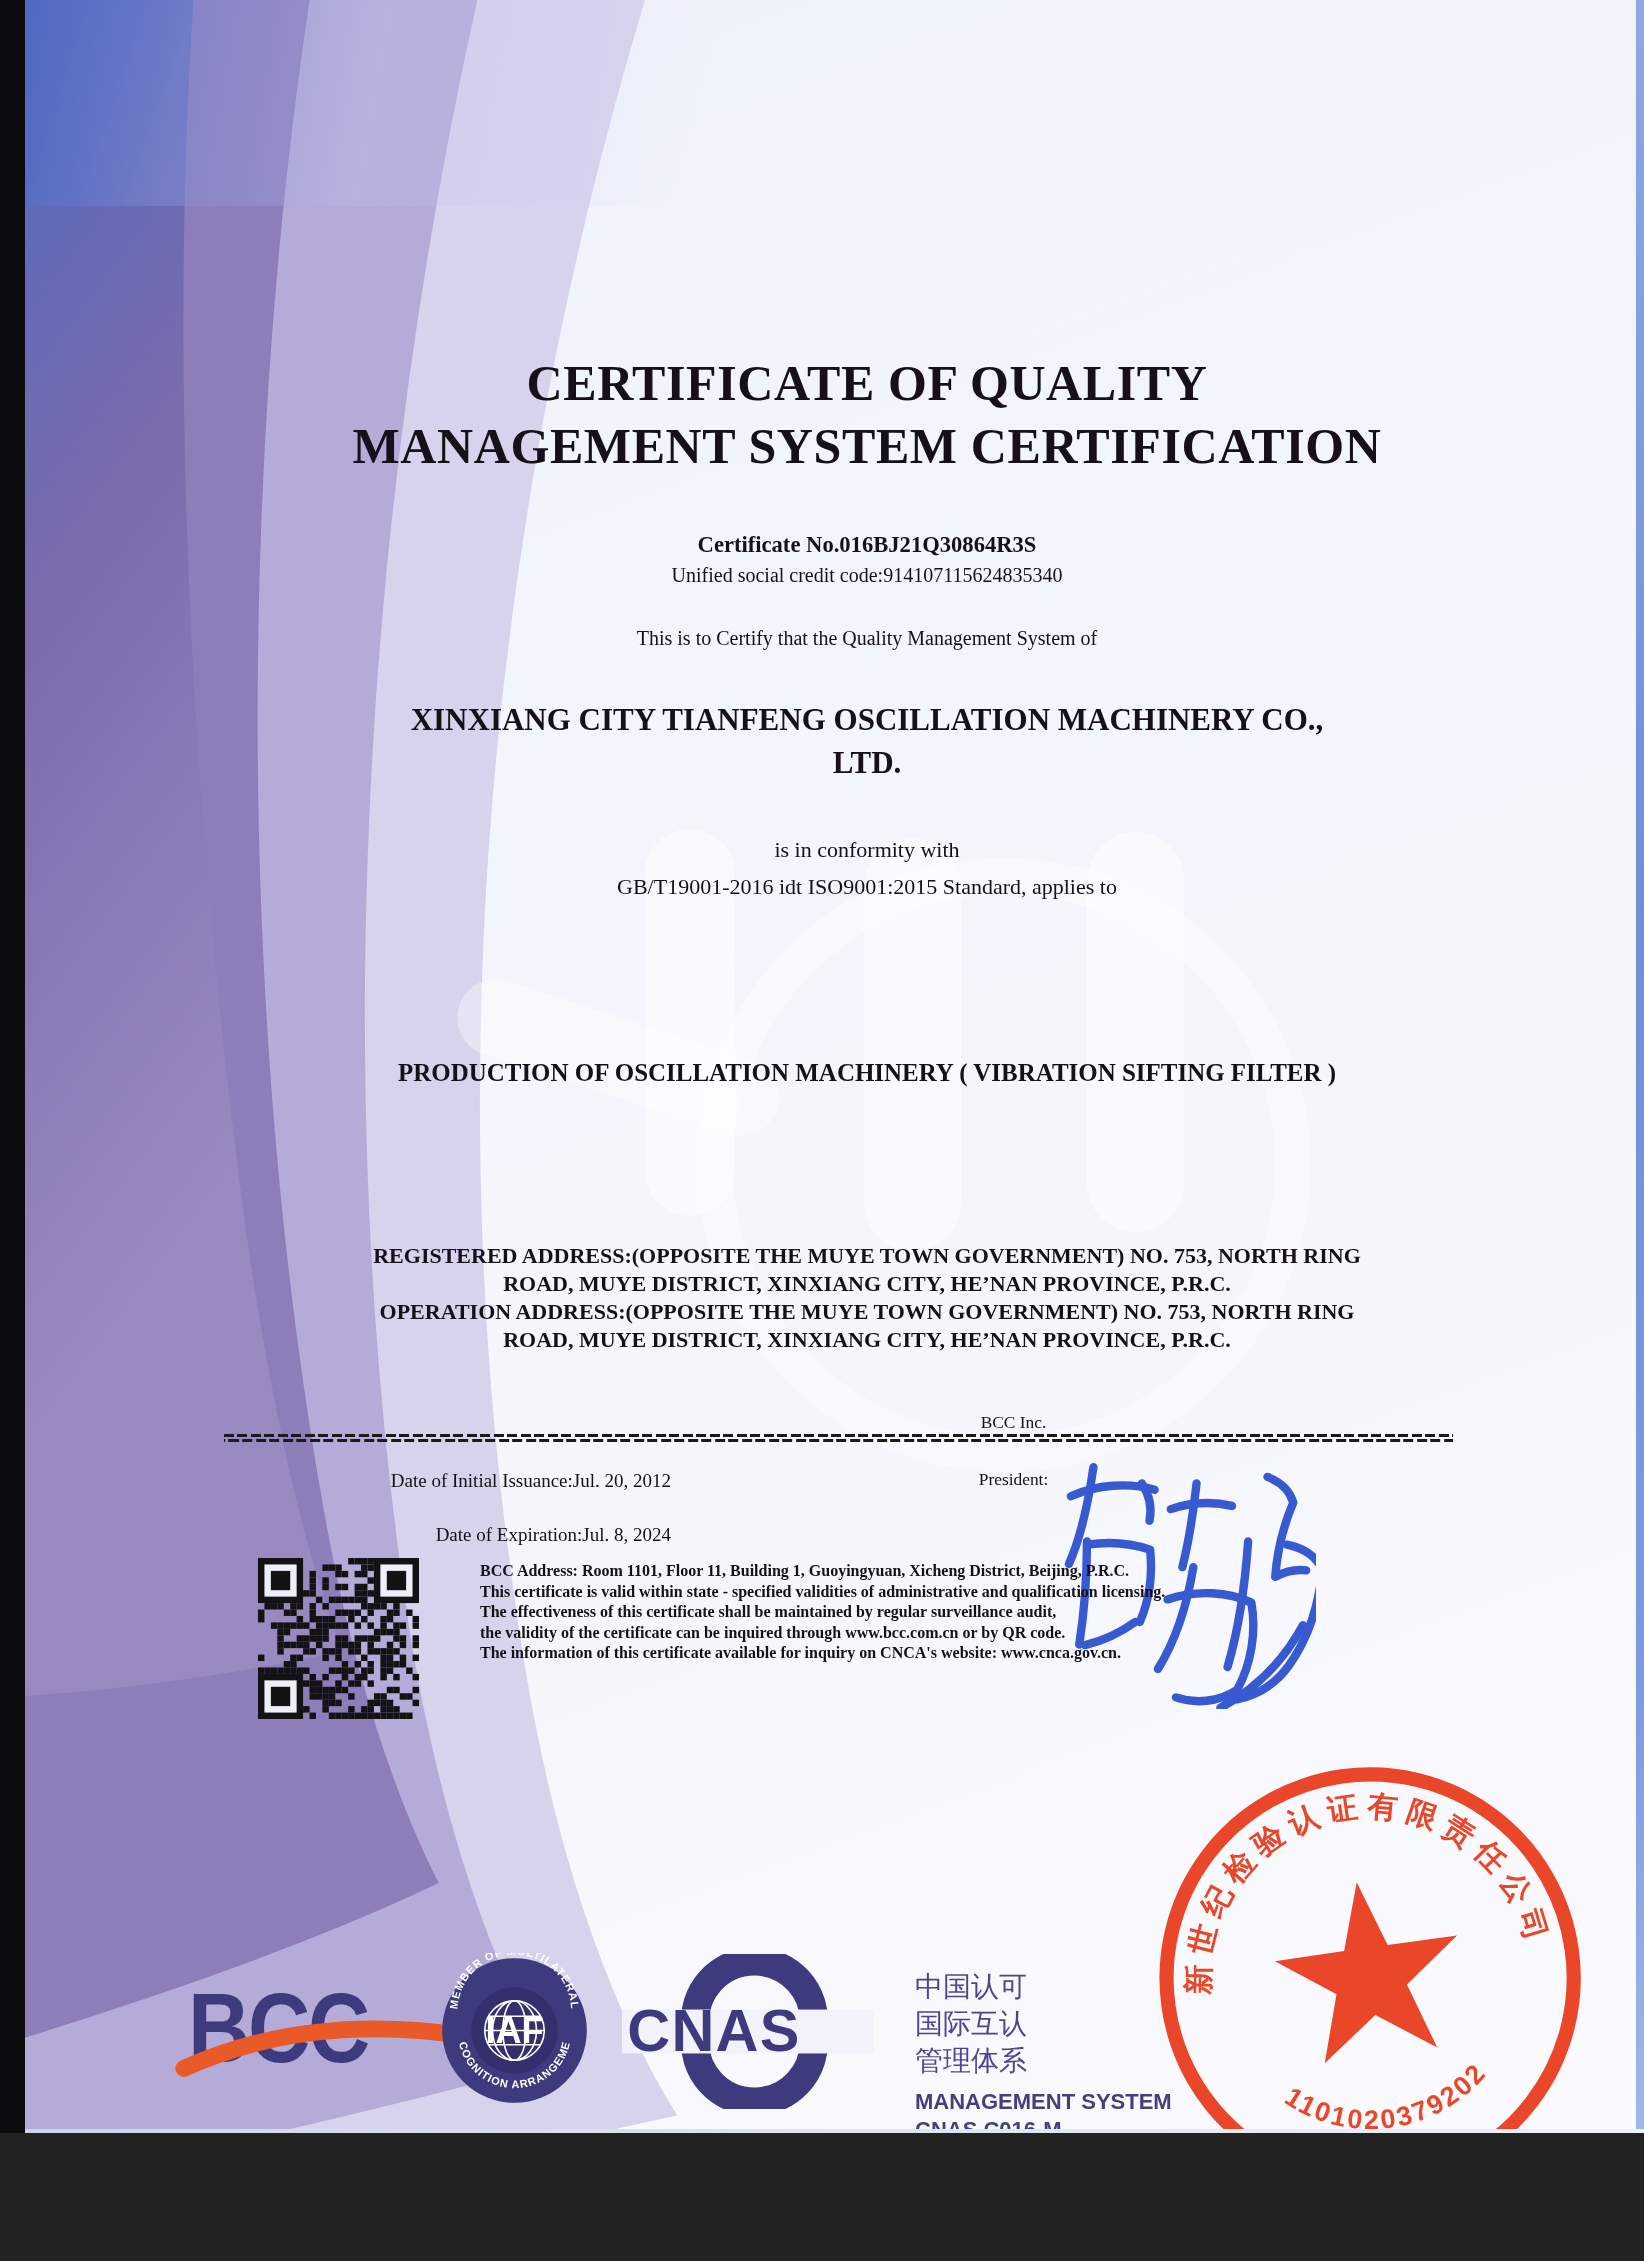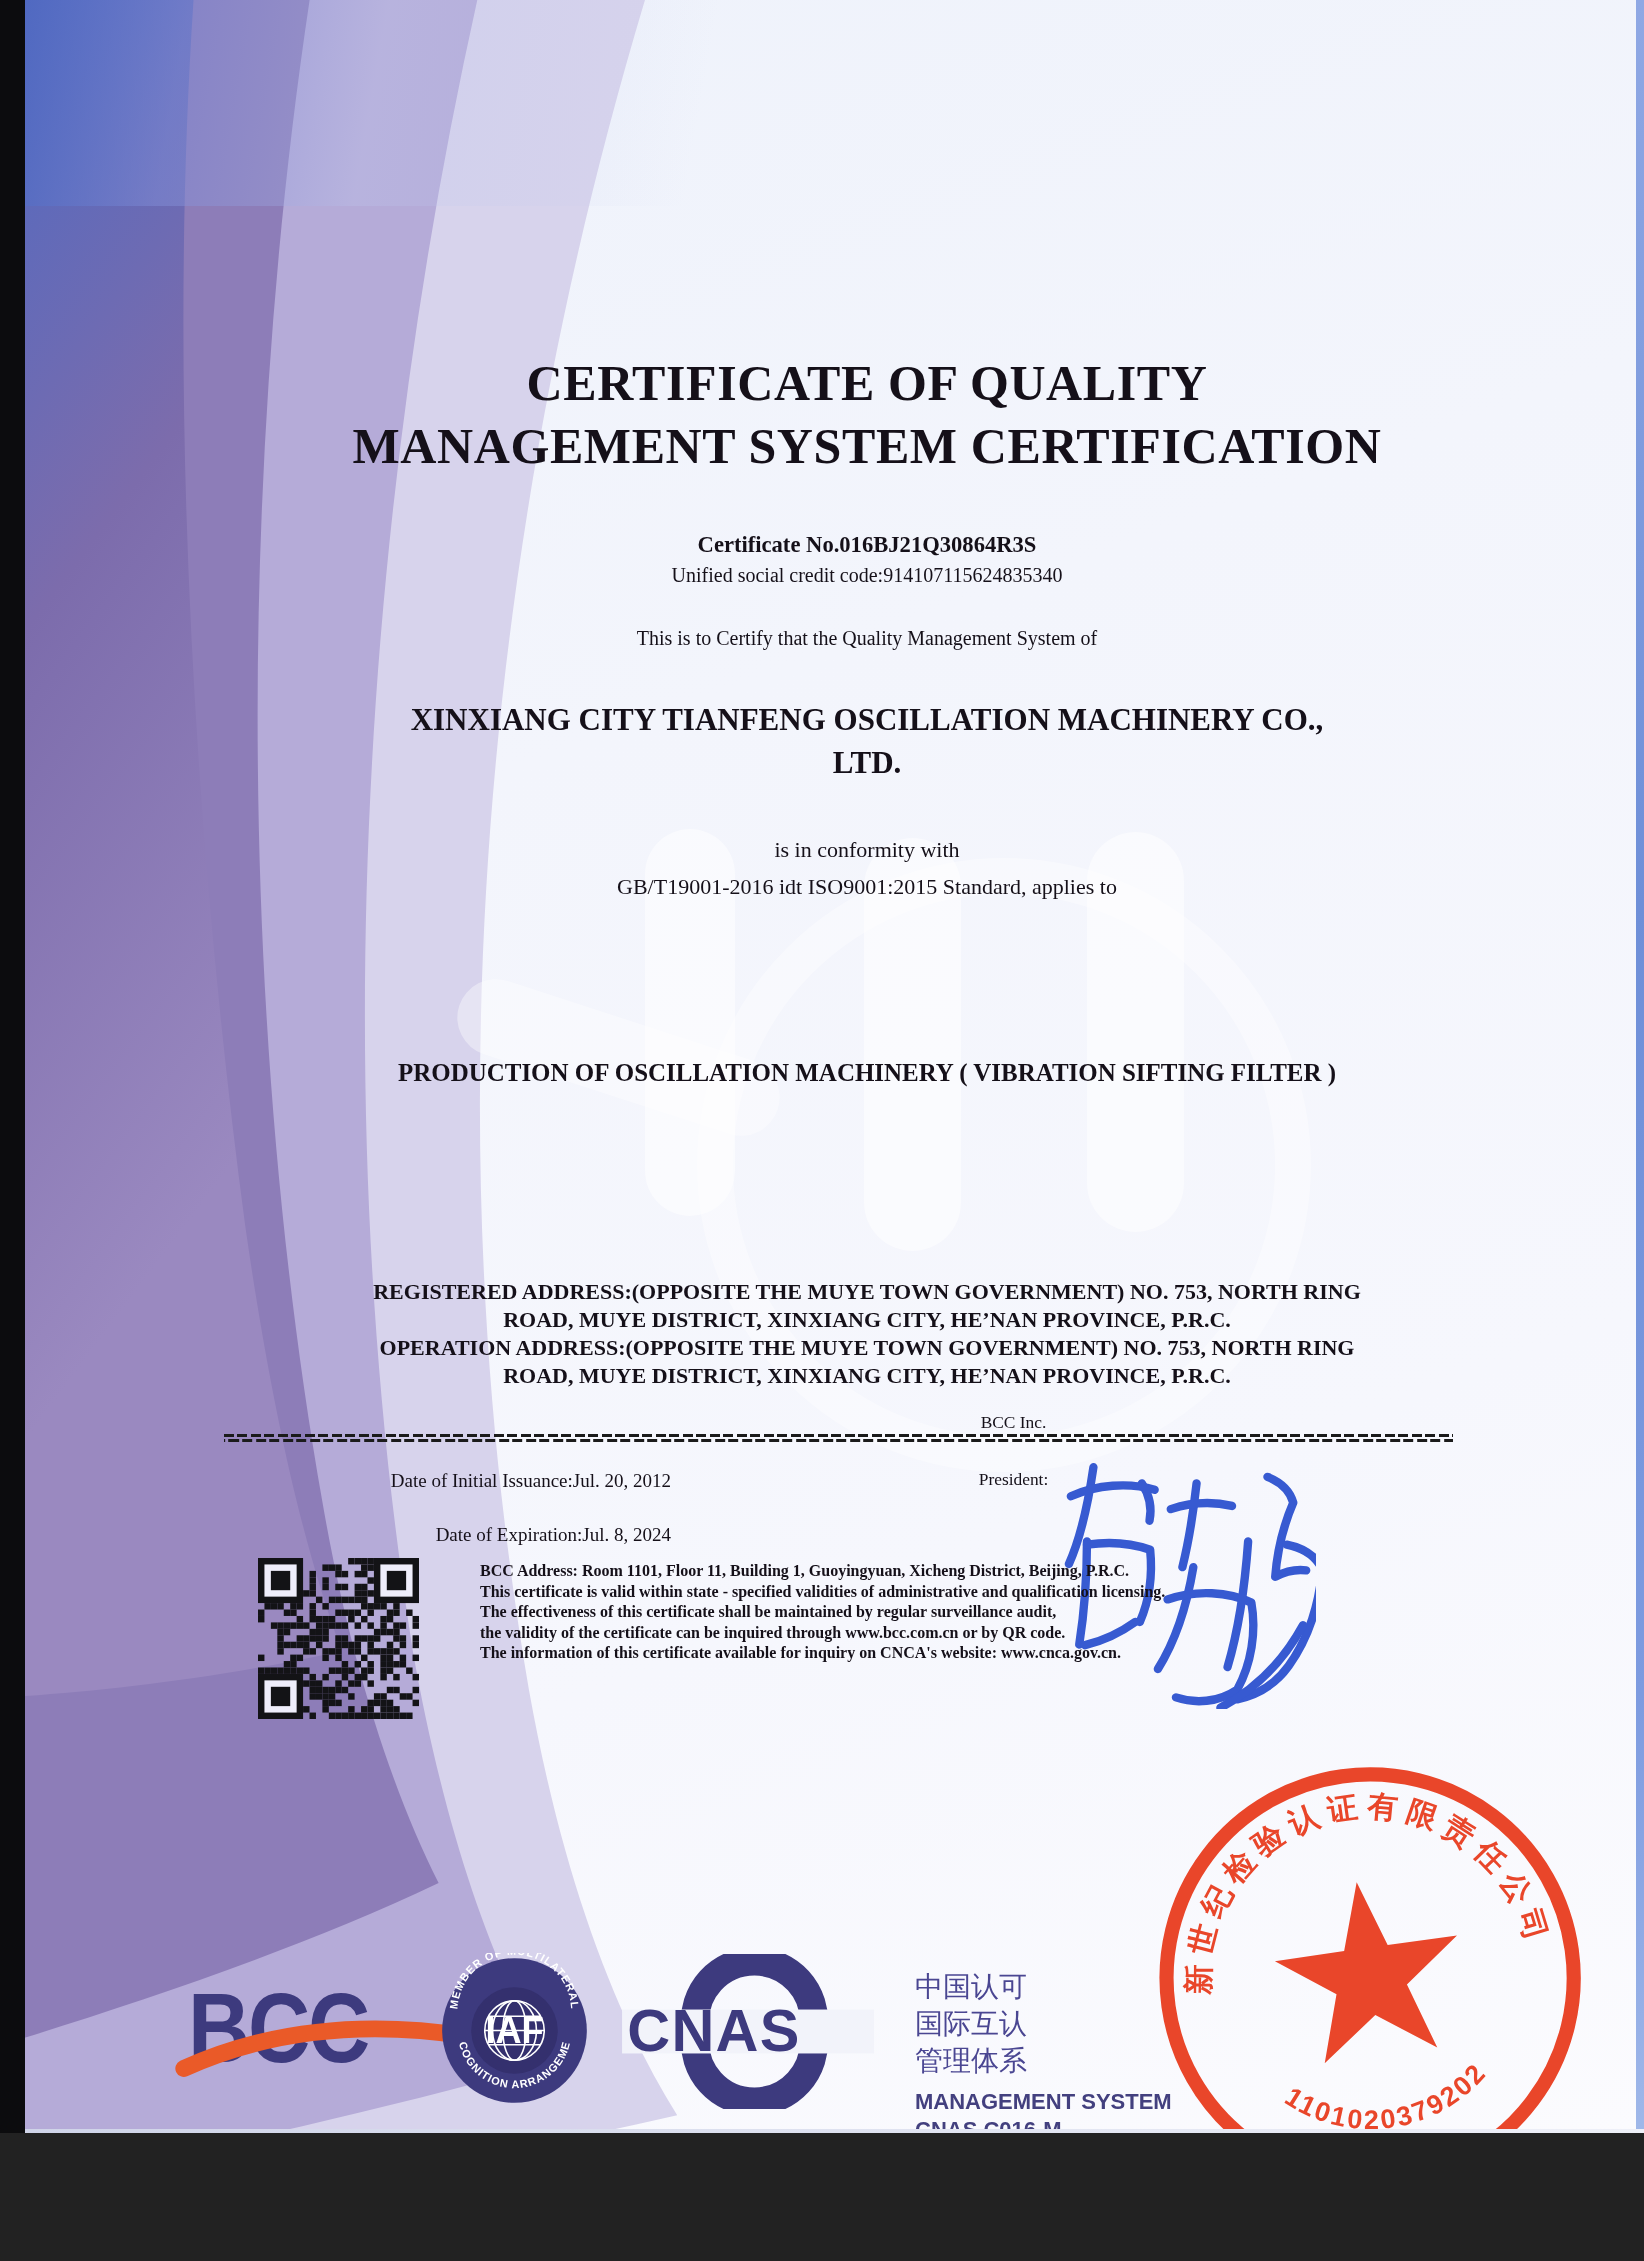--- a/index.html
+++ b/index.html
@@ -86,21 +86,21 @@
   <div class="abs col conformity" style="top:837px;">is in conformity with</div>
 
   <div class="abs col company" style="top:698px;">
     <div>XINXIANG CITY TIANFENG OSCILLATION MACHINERY CO.,</div>
     <div>LTD.</div>
   </div>
   <div class="abs col standard" style="top:874px;">GB/T19001-2016 idt ISO9001:2015 Standard, applies to</div>
 
   <div class="abs col scope" style="top:1058px;">PRODUCTION OF OSCILLATION MACHINERY ( VIBRATION SIFTING FILTER )</div>
 
-  <div class="abs col addr" style="top:1242px;margin-top:36px;">
+  <div class="abs col addr" style="top:1242px;">
     <div>REGISTERED ADDRESS:(OPPOSITE THE MUYE TOWN GOVERNMENT) NO. 753, NORTH RING</div>
     <div>ROAD, MUYE DISTRICT, XINXIANG CITY, HE’NAN PROVINCE, P.R.C.</div>
     <div>OPERATION ADDRESS:(OPPOSITE THE MUYE TOWN GOVERNMENT) NO. 753, NORTH RING</div>
     <div>ROAD, MUYE DISTRICT, XINXIANG CITY, HE’NAN PROVINCE, P.R.C.</div>
   </div>
 
   <div class="abs dash-rule" style="left:224px;top:1434px;width:1229px;"></div>
   <div class="abs dash-rule" style="left:224px;top:1439px;width:1229px;background-position:5.2px 0;"></div>
 
   <div class="abs dates">

